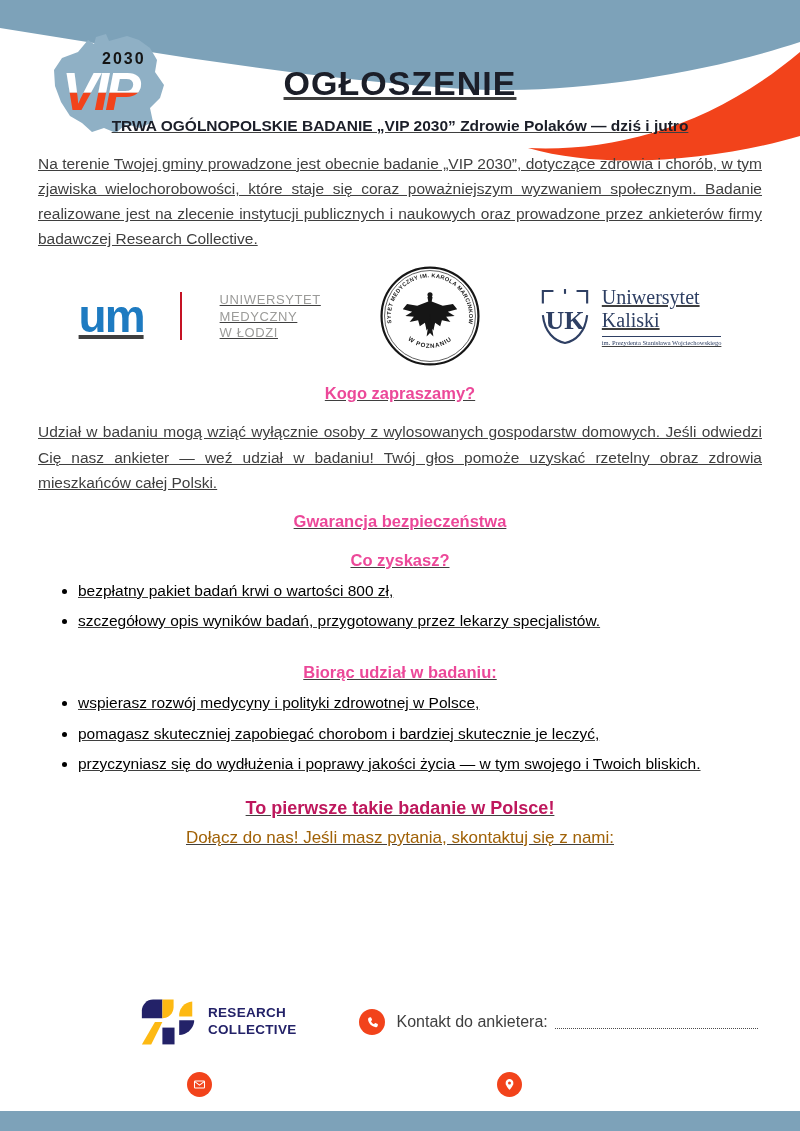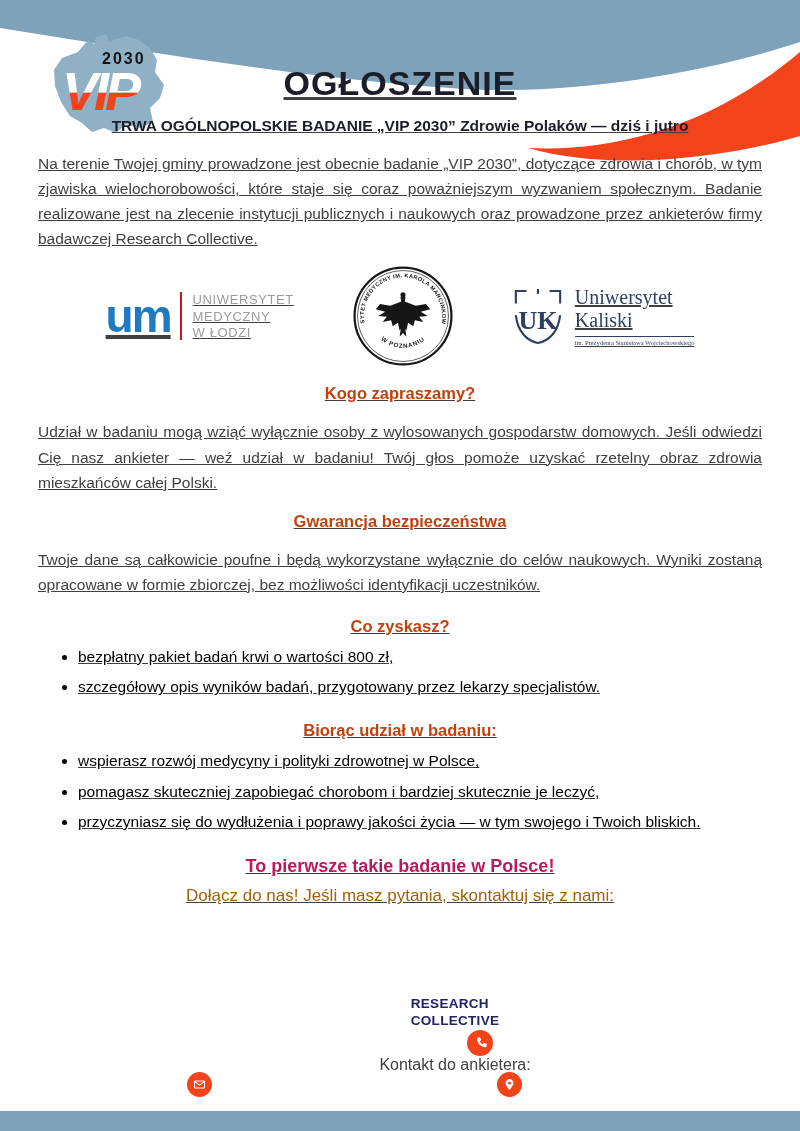--- a/index.html
+++ b/index.html
@@ -26,46 +26,46 @@
   .vip-orange { color:#F2431B; clip-path:inset(53% 0 0 0); }
 
   
   .content { position:relative; padding-top:64px;text-decoration:underline; }
   .title { text-align:center; font-size:34px; font-weight:700; letter-spacing:1px; color:#1B1E28; }
   .subtitle { text-align:center; font-size:15.5px; font-weight:700; color:#1B1E28; margin-top:14px; }
   .para { margin:16px 38px 0 38px; font-size:15.5px; line-height:1.62; text-align:justify; color:#3f3f3f; }
 
   
   .logos-row { margin-top:14px; display:flex; justify-content:center; align-items:center; gap:58px; height:102px; }
-  .um-logo { display:flex; align-items:center; }
+  .um-logo { display:flex; align-items:center;gap:27px; }
   .um-mark { font-size:46px; font-weight:700; color:#1E7BC1; letter-spacing:-2px; line-height:1; }
   .um-div  { width:2px; height:48px; background:#C51224; margin:0 11px 0 9px; }
   .um-text { display:flex; flex-direction:column; gap:1px; font-size:13px; letter-spacing:0.6px;
              color:#9B9B99; line-height:1.2; }
   .seal-logo svg { display:block; }
   .uk-logo { display:flex; align-items:center; gap:11px; }
   .uk-text { display:flex; flex-direction:column; font-family:"Liberation Serif","DejaVu Serif",serif; color:#2E3F63; }
   .uk-name { font-size:20px; line-height:1.15; }
   .uk-rule { border:none; border-top:1px solid #2E3F63; margin:4px 0 2px 0; }
   .uk-sub  { font-size:6.5px; color:#2E3F63; font-family:"Liberation Serif","DejaVu Serif",serif; }
 
   
-  .sec-h { text-align:center; font-size:16.5px; font-weight:700; color:#c2410c; }
+  .sec-h { text-align:center; font-size:16.5px; font-weight:700; color:#ec4899; }
   .h-kogo { margin-top:17px; }
   .h-gwar { margin-top:17px; }
   .h-co   { margin-top:20px; }
-  .h-bior { margin-top:23px; }
+  .h-bior { margin-top:31px; }
   .bullets { margin:9px 40px 0 78px; }
   .bullets li { font-size:15.5px; line-height:1.5; margin-bottom:7px; color:#000000; }
   .closing-h { text-align:center; font-size:18px; font-weight:700; color:#be185d; margin-top:23px; }
   .closing-line { text-align:center; font-size:17px; color:#a16207; margin-top:9px; }
 
   
   .contact-row { position:absolute; left:140px; right:42px; top:996px; height:52px;
-                 display:flex; align-items:center;flex-direction:column; }
+                 display:flex; align-items:center; }
   .rc-text { margin-left:12px; font-size:13.5px; font-weight:700; color:#232268;
              line-height:1.25; letter-spacing:0.3px; }
   .icon-circle { width:26px; height:26px; border-radius:50%; background:#F2431B;
                  display:flex; align-items:center; justify-content:center; flex:0 0 auto; }
   .phone-circle { margin-left:62px; }
   .contact-label { margin-left:12px; font-size:16px; color:#3f3f3f; white-space:nowrap; }
   .dotted-line { flex:1; margin-left:7px; height:14px; border-bottom:1.5px dotted #4c4c4c; }
 
   
   .footer-item { position:absolute; top:1072px; display:flex; align-items:center; gap:13px;flex-direction:column; }
@@ -152,21 +152,20 @@
           <hr class="uk-rule">
           <span class="uk-sub">im. Prezydenta Stanisława Wojciechowskiego</span>
         </div>
       </div>
     </div>
 
     <h3 class="sec-h h-kogo">Kogo zapraszamy?</h3>
     <p class="para">Udział w badaniu mogą wziąć wyłącznie osoby z wylosowanych gospodarstw domowych. Jeśli odwiedzi Cię nasz ankieter — weź udział w badaniu! Twój głos pomoże uzyskać rzetelny obraz zdrowia mieszkańców całej Polski.</p>
 
     <h3 class="sec-h h-gwar">Gwarancja bezpieczeństwa</h3>
-    <p class="para">Twoje dane są całkowicie poufne i będą wykorzystane wyłącznie do celów naukowych. Wyniki zostaną opracowane w formie zbiorczej, bez możliwości identyfikacji uczestników.</p>
 
     <h3 class="sec-h h-co">Co zyskasz?</h3>
     <ul class="bullets">
       <li>bezpłatny pakiet badań krwi o wartości 800 zł,</li>
       <li>szczegółowy opis wyników badań, przygotowany przez lekarzy specjalistów.</li>
     </ul>
 
     <h3 class="sec-h h-bior">Biorąc udział w badaniu:</h3>
     <ul class="bullets">
       <li>wspierasz rozwój medycyny i polityki zdrowotnej w Polsce,</li>

